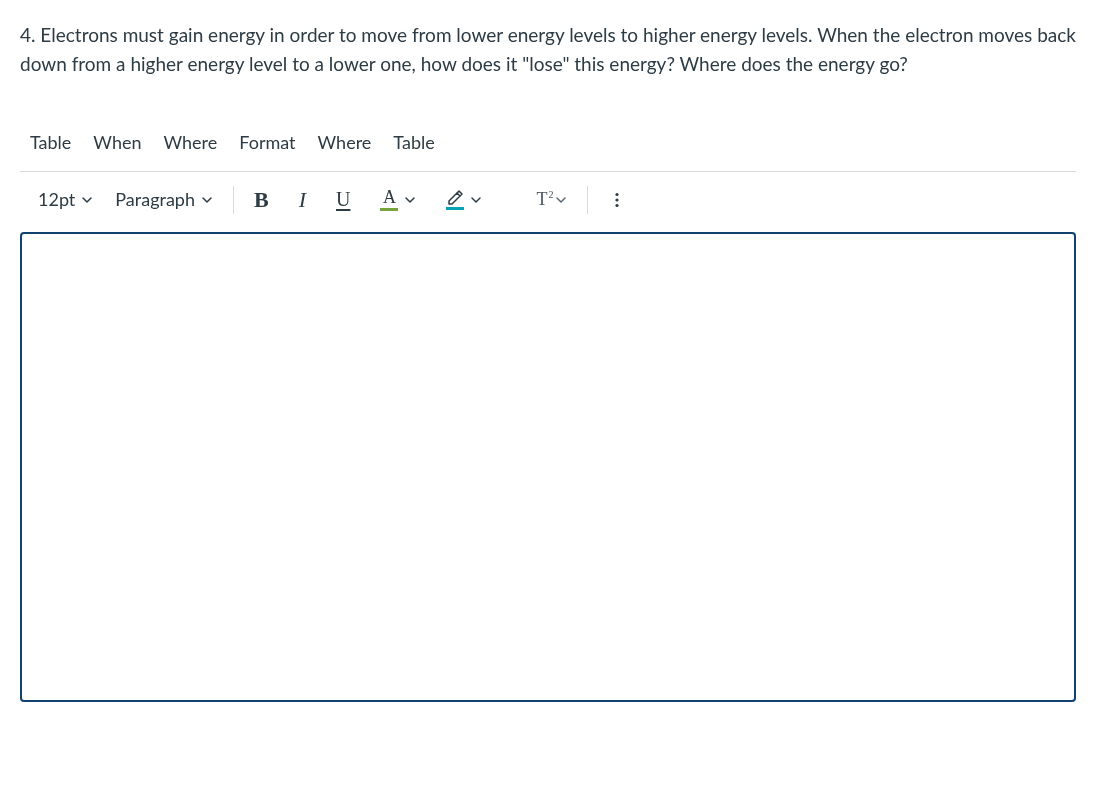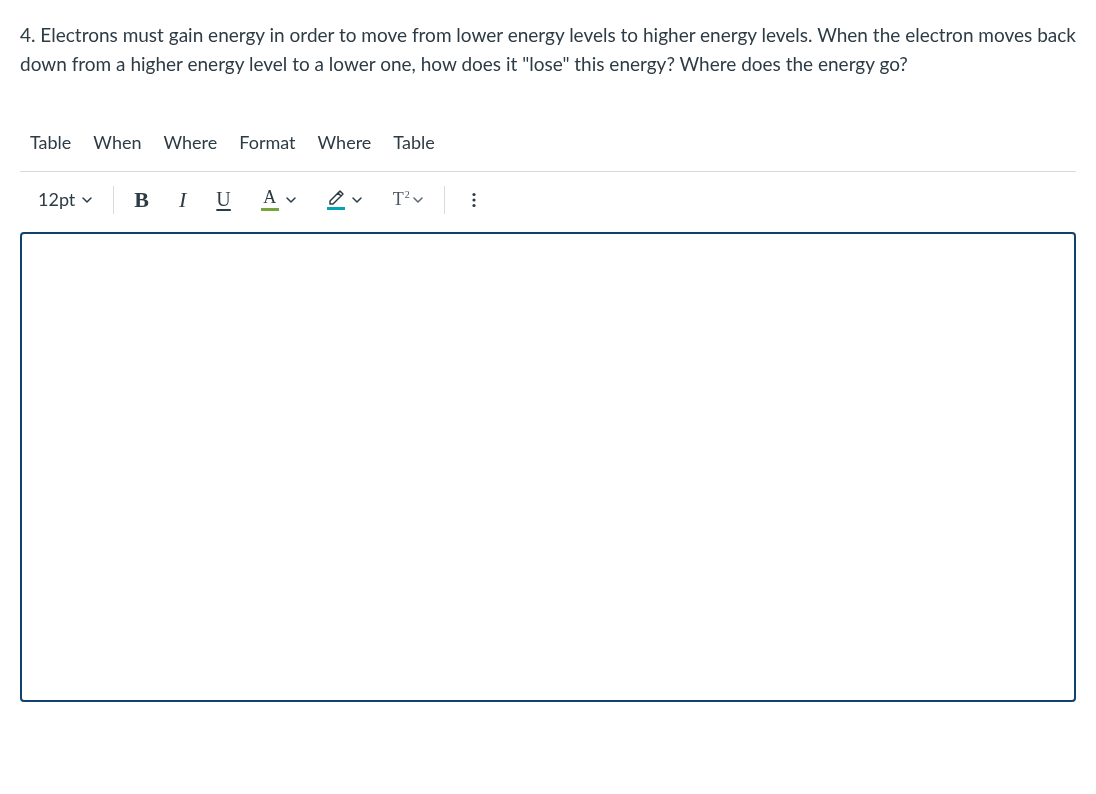--- a/index.html
+++ b/index.html
@@ -81,20 +81,21 @@
     width: 18px;
     height: 3px;
     margin-top: 2px;
   }
   .super-btn {
     display: inline-flex;
     align-items: center;
     gap: 2px;
     font-family: Georgia, 'Times New Roman', serif;
     color: #4a5560;
+    margin-left: 24px;
   }
   .super-btn .t2 { font-size: 18px; }
   .super-btn .sup { font-size: 10px; vertical-align: super; margin-left:1px;}
   .editor-area {
     border: 2px solid #11416f;
     border-radius: 4px;
     width: 100%;
     height: 470px;
     margin-top: 4px;
     background: #fff;
@@ -126,20 +127,28 @@
 
     <div class="btn">
       <span>12pt</span>
       <span class="chev">
         <svg width="12" height="12" viewBox="0 0 12 12">
             <path d="M2 4 L6 8 L10 4" fill="none" stroke="#2d3b45" stroke-width="1.5" stroke-linecap="round" stroke-linejoin="round"></path>
           </svg>
       </span>
     </div>
 
+    <div class="btn" style="margin-left:6px;">
+      <span>Paragraph</span>
+      <span class="chev">
+        <svg width="12" height="12" viewBox="0 0 12 12">
+            <path d="M2 4 L6 8 L10 4" fill="none" stroke="#2d3b45" stroke-width="1.5" stroke-linecap="round" stroke-linejoin="round"></path>
+          </svg>
+      </span>
+    </div>
 
     <div class="divider"></div>
 
     <div class="tb-group">
       <div class="btn">
         <span style="font-family: Georgia, serif; font-weight: 700; font-size:22px;">B</span>
       </div>
       <div class="btn">
         <span style="font-family: Georgia, serif; font-style: italic; font-size:22px;">I</span>
       </div>

